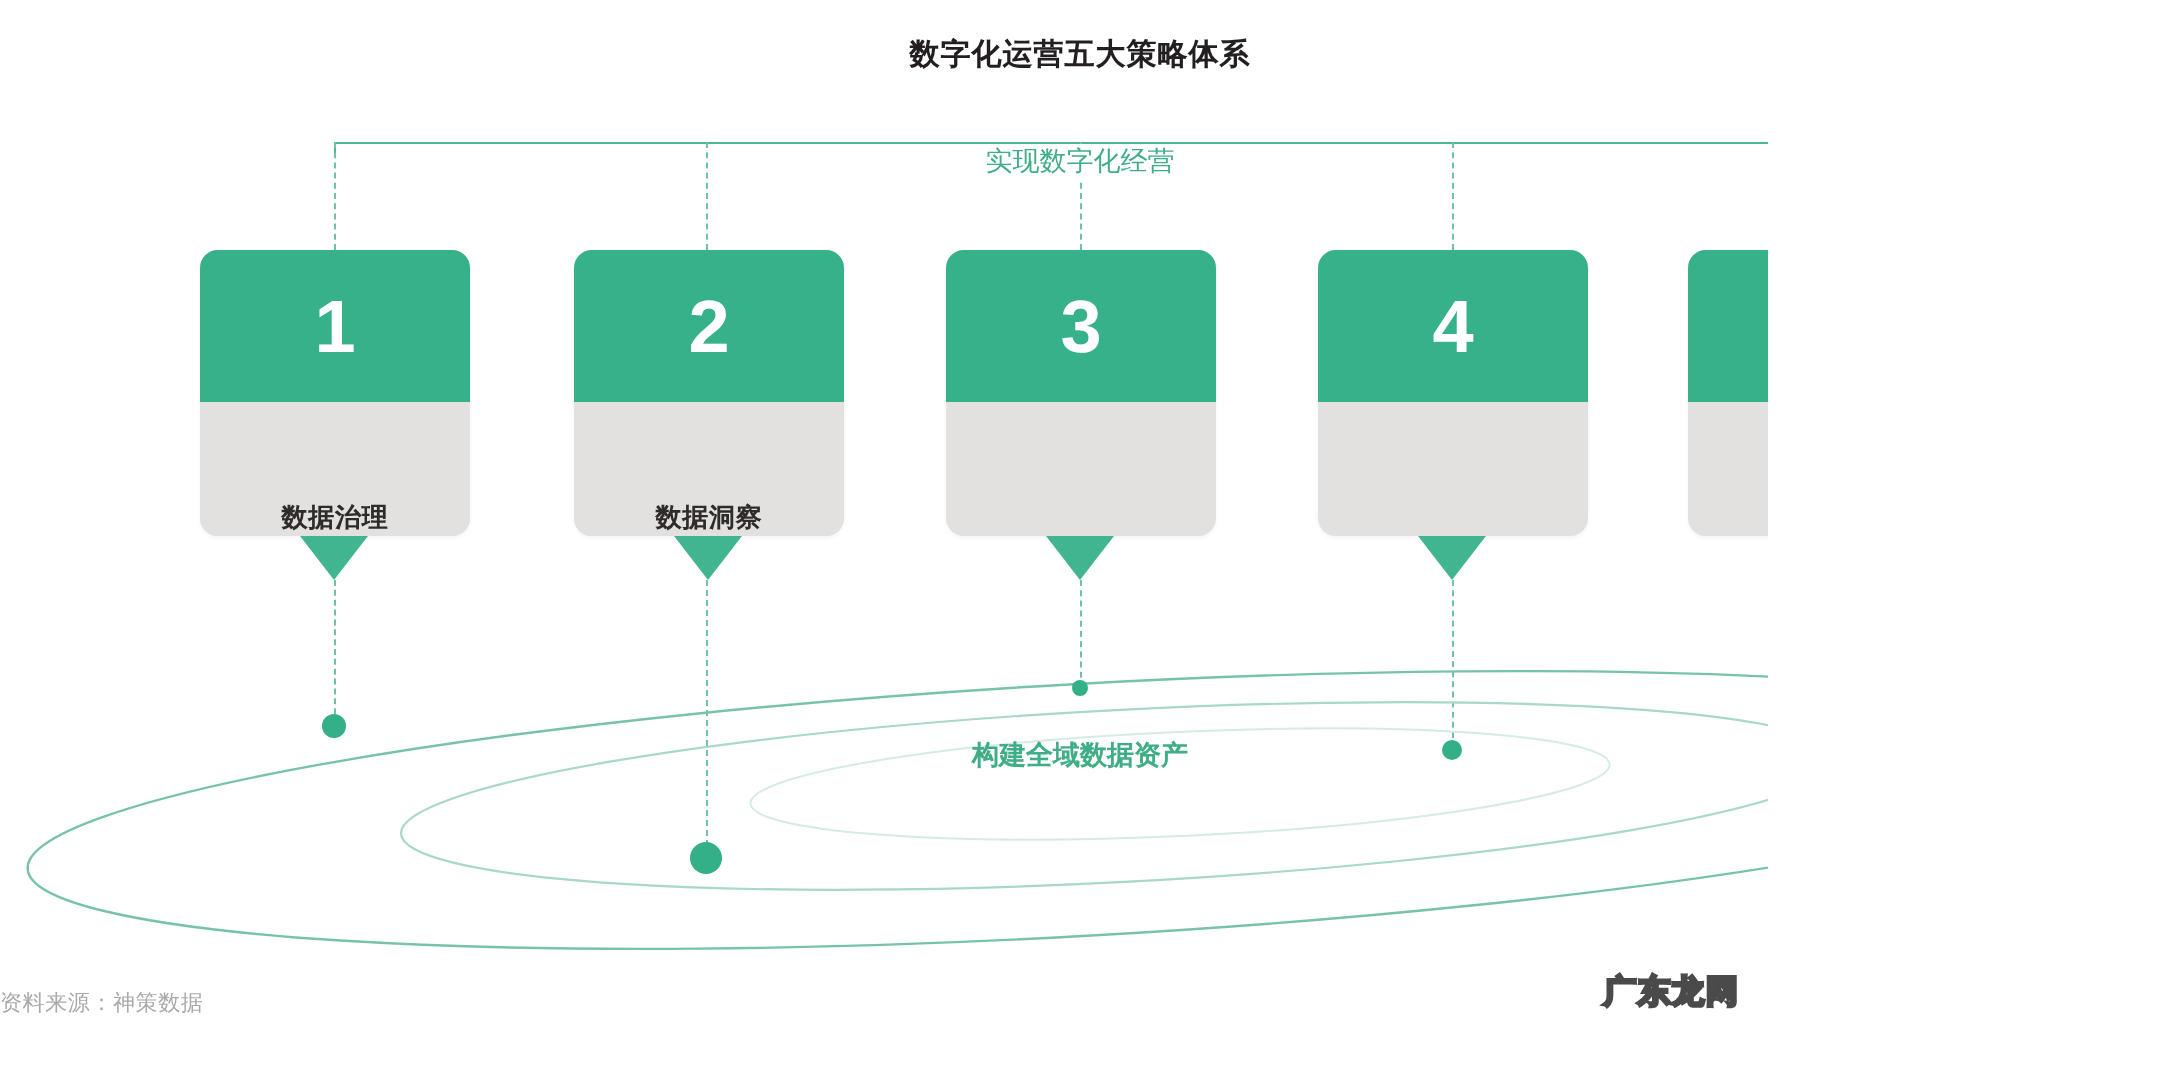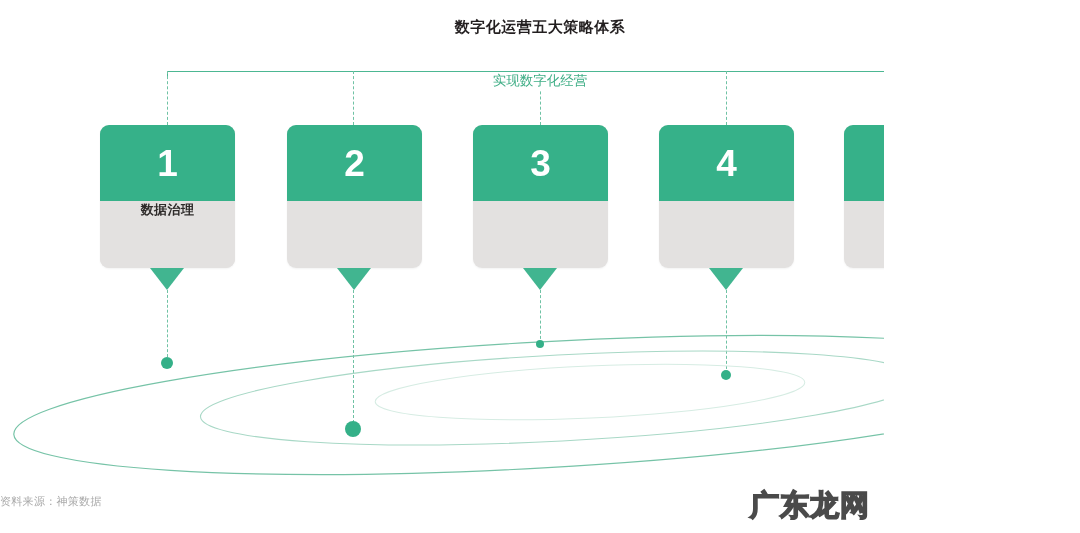--- a/index.html
+++ b/index.html
@@ -91,21 +91,21 @@
     font-size: 37px;
     font-weight: bold;
     color: #ffffff;
     line-height: 1;
     font-family: "Liberation Sans", "DejaVu Sans", sans-serif;
   }
   .card-body {
     height: 67px;
     background: #e3e1e0;
     display: flex;
-    align-items: flex-start;
+    align-items: flex-end;
     justify-content: center;
   }
   .card-label {
     font-size: 13px;
     font-weight: bold;
     color: #2e2b2a;
     letter-spacing: 0.4px;
   }
 
   
@@ -163,21 +163,21 @@
     font-size: 11px;
     color: #a9a9a9;
     letter-spacing: 0.3px;
   }
 
   
   .watermark {
     position: absolute;
     right: 14px;
     top: 486px;
-    font-size: 29px;
+    font-size: 16px;
     font-weight: bold;
     color: #f2f2f2;
     letter-spacing: 1px;
     -webkit-text-stroke: 1.6px #4a4a4a;
     text-shadow: 0 0 1px #ffffff;
     font-family: "DejaVu Sans", sans-serif;
     text-align: center;
   }
 </style>
 </head>
@@ -205,20 +205,23 @@
     </div>
     <div class="card-body">
       <span class="card-label">数据治理</span>
     </div>
   </div>
 
   <div class="card" style="left:287px;">
     <div class="card-head">
       <span class="card-num">2</span>
     </div>
+    <div class="card-body">
+      <span class="card-label">数据洞察</span>
+    </div>
   </div>
 
   <div class="card" style="left:473px;">
     <div class="card-head">
       <span class="card-num">3</span>
     </div>
   </div>
 
   <div class="card" style="left:659px;">
     <div class="card-head">
@@ -249,17 +252,18 @@
     <ellipse cx="560" cy="398" rx="360" ry="43" fill="none" stroke="#a8d8c6" stroke-width="1.1" transform="rotate(-3.0 560 398)"></ellipse>
     <ellipse cx="590" cy="392" rx="215" ry="26" fill="none" stroke="#d6ece3" stroke-width="1" transform="rotate(-2.6 590 392)"></ellipse>
   </svg>
 
   <div class="dot" style="left:161px; top:357px; width:12px; height:12px;"></div>
   <div class="dot" style="left:345px; top:421px; width:16px; height:16px;"></div>
   <div class="dot" style="left:536px; top:340px; width:8px;  height:8px;"></div>
   <div class="dot" style="left:721px; top:370px; width:10px; height:10px;"></div>
   <div class="dot" style="left:906px; top:375px; width:10px; height:10px;"></div>
 
+  <div class="orbit-label">构建全域数据资产</div>
 
   <div class="source">资料来源：神策数据</div>
   <div class="watermark">广东龙网</div>
 
 </div>
 
 </body></html>

